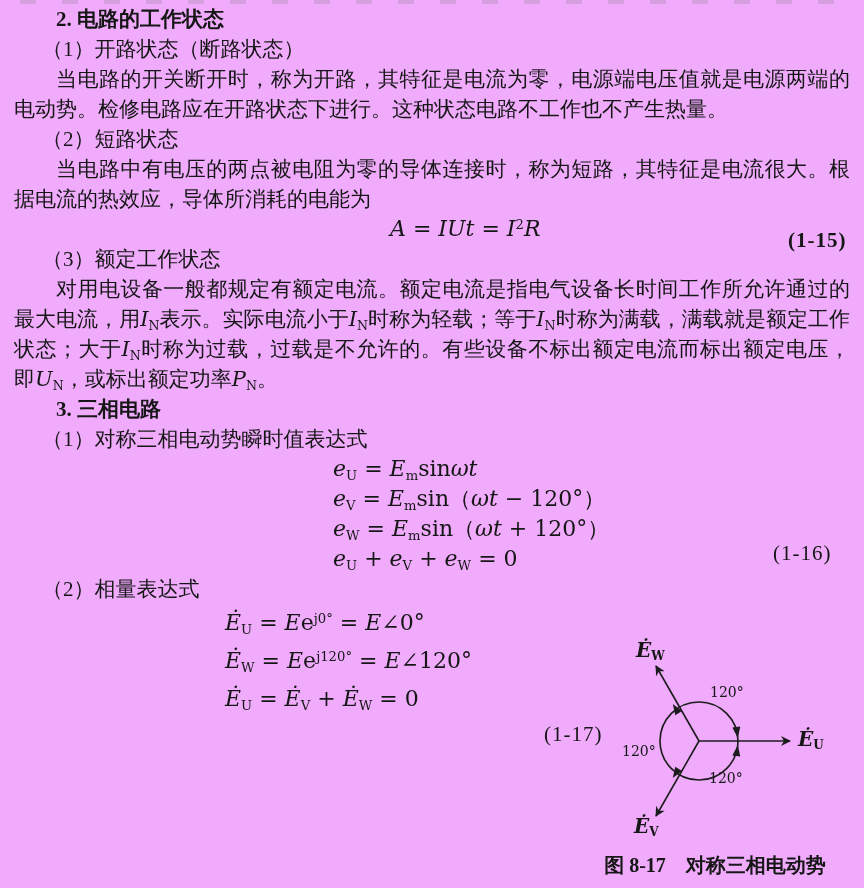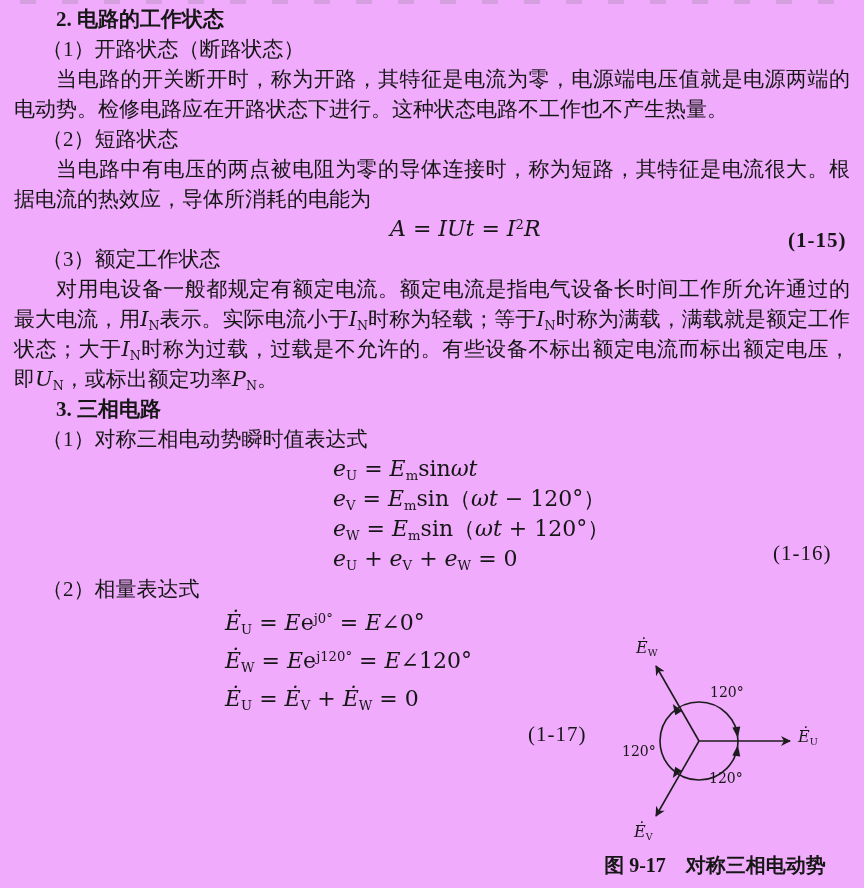--- a/index.html
+++ b/index.html
@@ -34,21 +34,21 @@
   .math, .formula-row, .eq-block, .fig-label{
     font-family:"DejaVu Serif","DejaVu Sans",serif;
   }
   sub{font-size:.6em;vertical-align:-0.28em;font-style:normal;line-height:0;}
   sup{font-size:.6em;vertical-align:0.55em;font-style:normal;line-height:0;}
   .closing{margin:14px 0 0 0;line-height:29px;width:560px;text-align:justify;text-indent:42px;}
   .figure{
     position:absolute;left:600px;top:624px;width:258px;height:262px;
   }
   .figure svg{position:absolute;left:0;top:0;}
-  .fig-label{position:absolute;font-size:16px;white-space:nowrap;}
+  .fig-label{position:absolute;font-size:20px;white-space:nowrap;font-weight:bold;}
   .fig-angle{position:absolute;font-size:14px;white-space:nowrap;font-family:"DejaVu Serif",serif;}
   .fig-caption{
     position:absolute;left:0;top:228px;width:230px;text-align:center;
     font-weight:bold;font-size:20px;
   }
 </style>
 </head>
 <body>
 
 <div class="page">
@@ -81,21 +81,21 @@
   </div>
   <span class="eq-no" style="left:745px;top:541px;margin-left:28px;">(1-16)</span>
 
   <div class="sub-heading">（2）相量表达式</div>
 
   <div class="eq-block eq17">
     <div class="eq-line math"><i>Ė</i><sub>U</sub> = <i>E</i>e<sup>j0°</sup> = <i>E</i>∠0°</div>
     <div class="eq-line math"><i>Ė</i><sub>W</sub> = <i>E</i>e<sup>j120°</sup> = <i>E</i>∠120°</div>
     <div class="eq-line math"><i>Ė</i><sub>U</sub> = <i>Ė</i><sub>V</sub> + <i>Ė</i><sub>W</sub> = 0</div>
   </div>
-  <span class="eq-no" style="left:528px;top:722px;">(1-17)</span>
+  <span class="eq-no" style="left:544px;top:722px;">(1-17)</span>
 
 
   <div class="figure">
     <svg width="258" height="224" viewBox="0 0 258 224">
       <defs>
         <marker id="ah" markerWidth="12" markerHeight="10" refX="9" refY="5" orient="auto" markerUnits="userSpaceOnUse">
           <path d="M0,0 L10,5 L0,10 L3,5 Z" fill="#1c1c1c"></path>
         </marker>
       </defs>
 
@@ -107,19 +107,19 @@
 
       <line x1="99" y1="117" x2="56" y2="192" stroke="#1c1c1c" stroke-width="1.6" marker-end="url(#ah)"></line>
 
       <path d="M0,-6 L4,5 L-4,5 Z" fill="#1c1c1c" transform="translate(137,108) rotate(172)"></path>
       <path d="M0,-6 L4,5 L-4,5 Z" fill="#1c1c1c" transform="translate(137,127) rotate(8)"></path>
       <path d="M0,-6 L4,5 L-4,5 Z" fill="#1c1c1c" transform="translate(76,85) rotate(-32)"></path>
       <path d="M0,-6 L4,5 L-4,5 Z" fill="#1c1c1c" transform="translate(76,149) rotate(212)"></path>
     </svg>
     <span class="fig-label math" style="left:36px;top:14px;"><i>Ė</i><sub>W</sub></span>
     <span class="fig-label math" style="left:198px;top:103px;"><i>Ė</i><sub>U</sub></span>
-    <span class="fig-label math" style="left:34px;top:198px;"><i>Ė</i><sub>V</sub></span>
+    <span class="fig-label math" style="left:34px;top:190px;"><i>Ė</i><sub>V</sub></span>
     <span class="fig-angle" style="left:110px;top:60px;">120°</span>
     <span class="fig-angle" style="left:22px;top:119px;">120°</span>
     <span class="fig-angle" style="left:109px;top:146px;">120°</span>
-    <div class="fig-caption">图 9-17　对称三相电动势</div>
+    <div class="fig-caption">图 8-17　对称三相电动势</div>
   </div>
 </div>
 
 </body></html>

